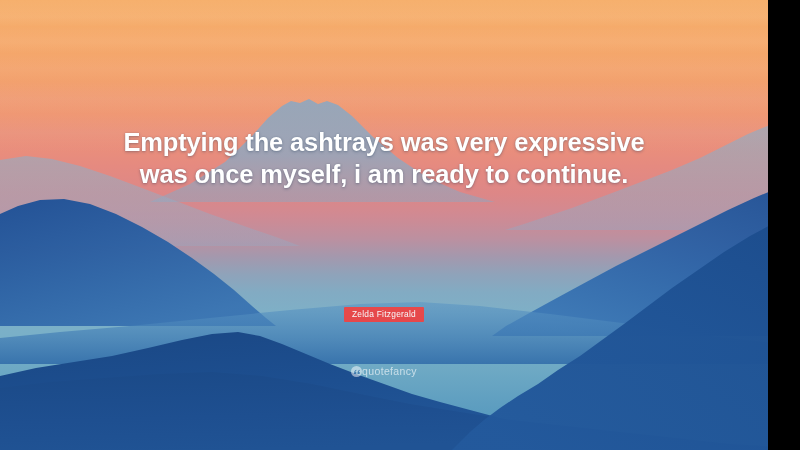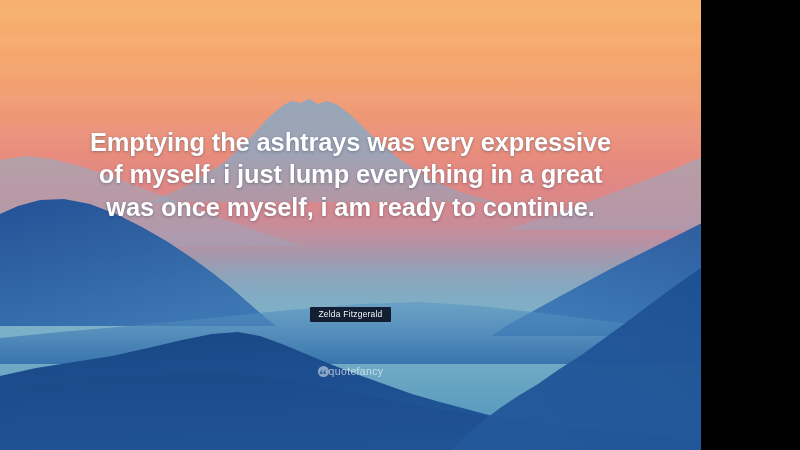--- a/index.html
+++ b/index.html
@@ -6,21 +6,21 @@
     margin: 0;
     padding: 0;
     background: #000;
   }
   body {
     font-family: "Liberation Sans", sans-serif;
   }
 
   #poster {
     position: relative;
-    width: 701px;
+    width: 768px;
     height: 450px;
     overflow: hidden;
     background: #1b4f8f;
   }
 
   
   .sky {
     position: absolute;
     inset: 0;
     background:
@@ -96,21 +96,21 @@
   
   .author-wrap {
     position: absolute;
     left: 0;
     right: 0;
     top: 303px;
     text-align: center;
   }
   .author-badge {
     display: inline-block;
-    background: #0f172a;
+    background: #ef4444;
     color: #ffffff;
     font-size: 8.4px;
     font-weight: 400;
     letter-spacing: 0.25px;
     padding: 3px 8px 4px 8px;
     border-radius: 1px;
     line-height: 1;
     opacity: 0.94;
   }
 
@@ -264,21 +264,20 @@
           <stop offset="45%" stop-color="#1f5395"></stop>
           <stop offset="100%" stop-color="#23599c"></stop>
         </linearGradient>
       </defs>
       <path d="M800,238 L800,0 L776,10 L750,24 L724,40 L698,58 L672,76 L648,94 L624,112 L602,128 L580,144 L558,158 L538,172 L518,184 L500,196 L484,208 L470,220 L458,232 L452,238 Z" fill="url(#gRightFore)" opacity="0.97"></path>
     </svg>
   </div>
 
   <div class="quote-block">
     <span class="quote-line">Emptying the ashtrays was very expressive</span>
-    <span class="quote-line">of myself. i just lump everything in a great</span>
     <span class="quote-line">was once myself, i am ready to continue.</span>
   </div>
 
   <div class="author-wrap">
     <span class="author-badge">Zelda Fitzgerald</span>
   </div>
 
   <div class="watermark">
     <span class="wm-badge">
       <svg width="8" height="8" viewBox="0 0 8 8">

